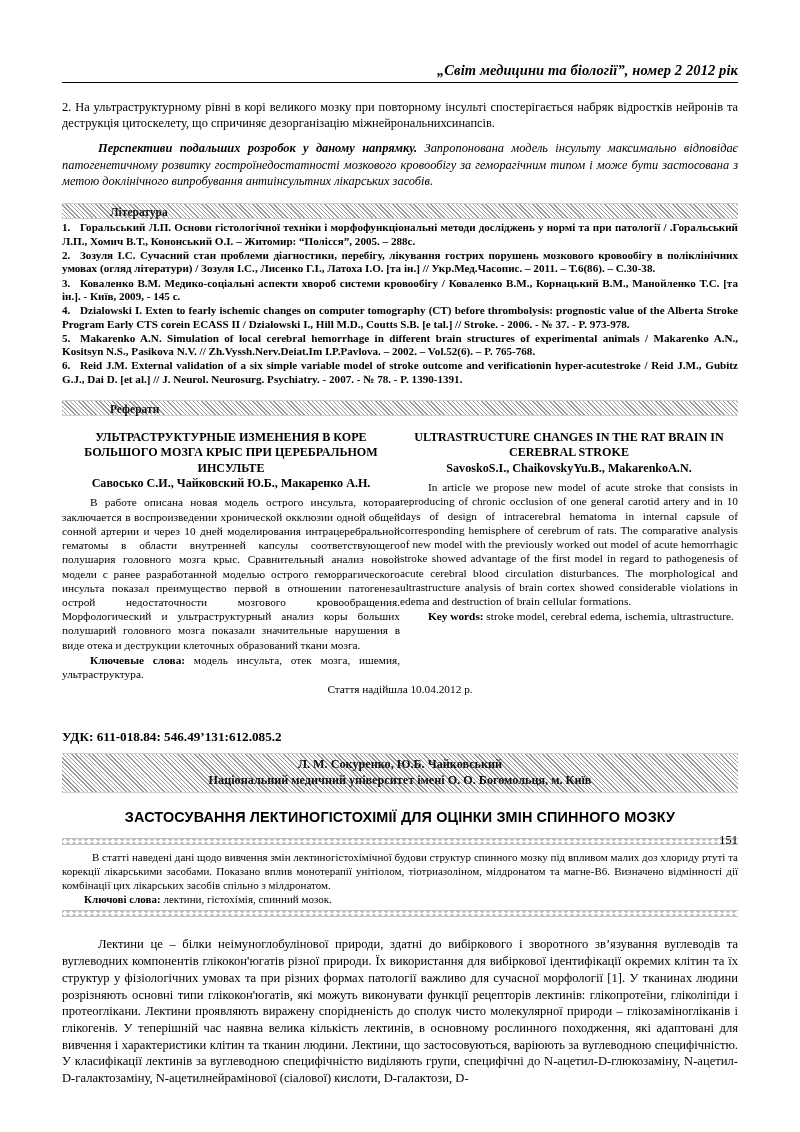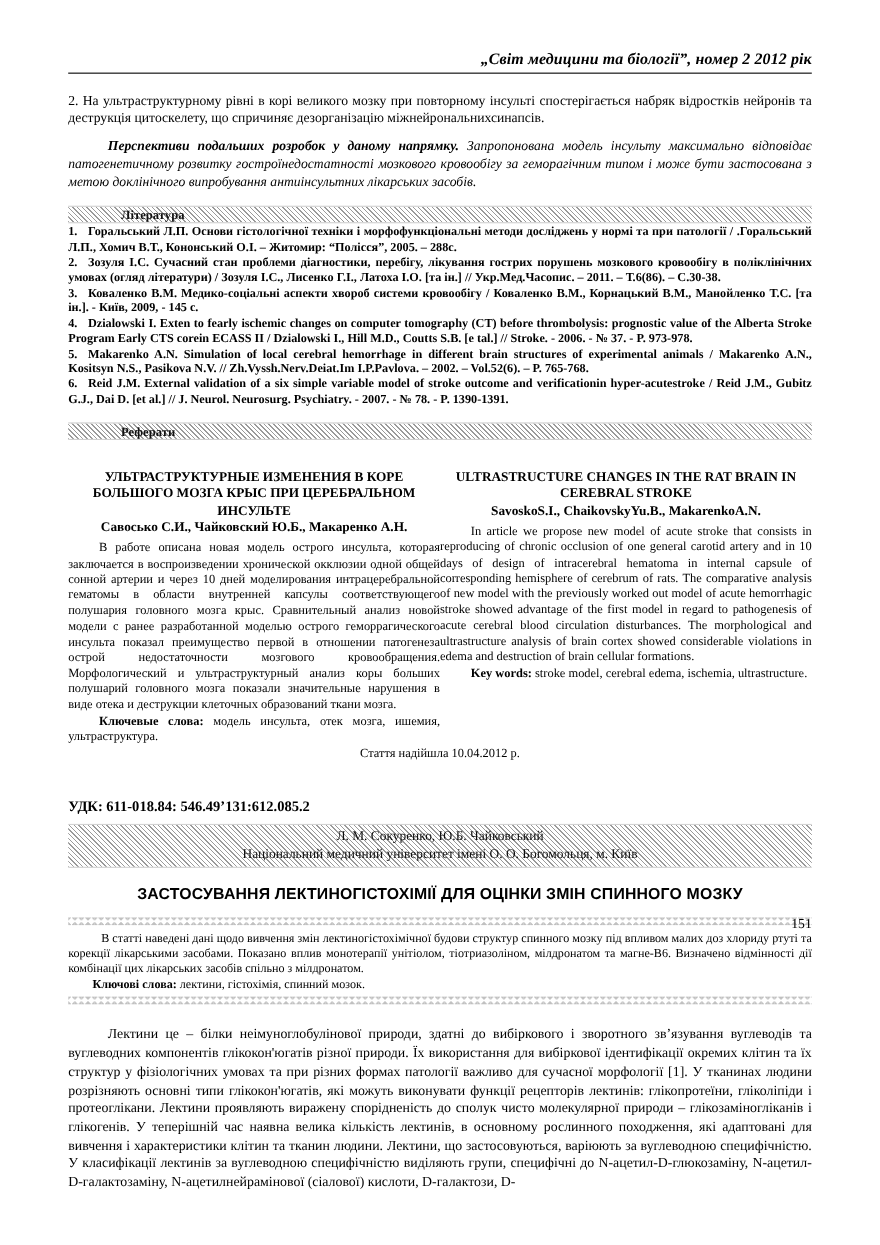--- a/index.html
+++ b/index.html
@@ -13,21 +13,21 @@
     font-family: "Liberation Serif", "DejaVu Serif", serif;
     color: #000000;
     position: relative;
     overflow: hidden;
   }
   .page {
     position: relative;
     width: 800px;
     height: 872px;
     box-sizing: border-box;
-    padding: 0 62px;
+    padding: 16px 62px;
   }
 
   
   .running-head {
     text-align: right;
     font-style: italic;
     font-weight: bold;
     font-size: 14.5px;
     letter-spacing: 0.1px;
     padding-top: 46px;
@@ -92,21 +92,21 @@
     margin: 0 0 0.5px 0;
   }
   .ref-num {
     display: inline-block;
     width: 18px;
   }
 
   
   .abs-wrap {
     display: flex;
-    margin-top: 26px;
+    margin-top: 14px;
   }
   .abs-col {
     width: 50%;
   }
   .abs-title {
     text-align: center;
     font-weight: bold;
     font-size: 12.1px;
     line-height: 1.26;
     text-transform: none;
@@ -152,21 +152,21 @@
     background-image: repeating-linear-gradient(
         45deg,
         #9a9a9a 0px, #9a9a9a 1px,
         #ffffff 1px, #ffffff 3px);
     border-top: 1px solid #d2d2d2;
     border-bottom: 1px solid #d2d2d2;
     text-align: center;
     padding: 3px 0 4px 0;
   }
   .authors-bar .line {
-    font-weight: normal;
+    font-weight: bold;
     font-size: 12.2px;
     line-height: 1.26;
     color: #0d0d0d;
   }
   .article-title {
     text-align: center;
     font-family: "Liberation Sans", "DejaVu Sans", sans-serif;
     font-weight: bold;
     font-size: 14.4px;
     letter-spacing: 0.15px;

